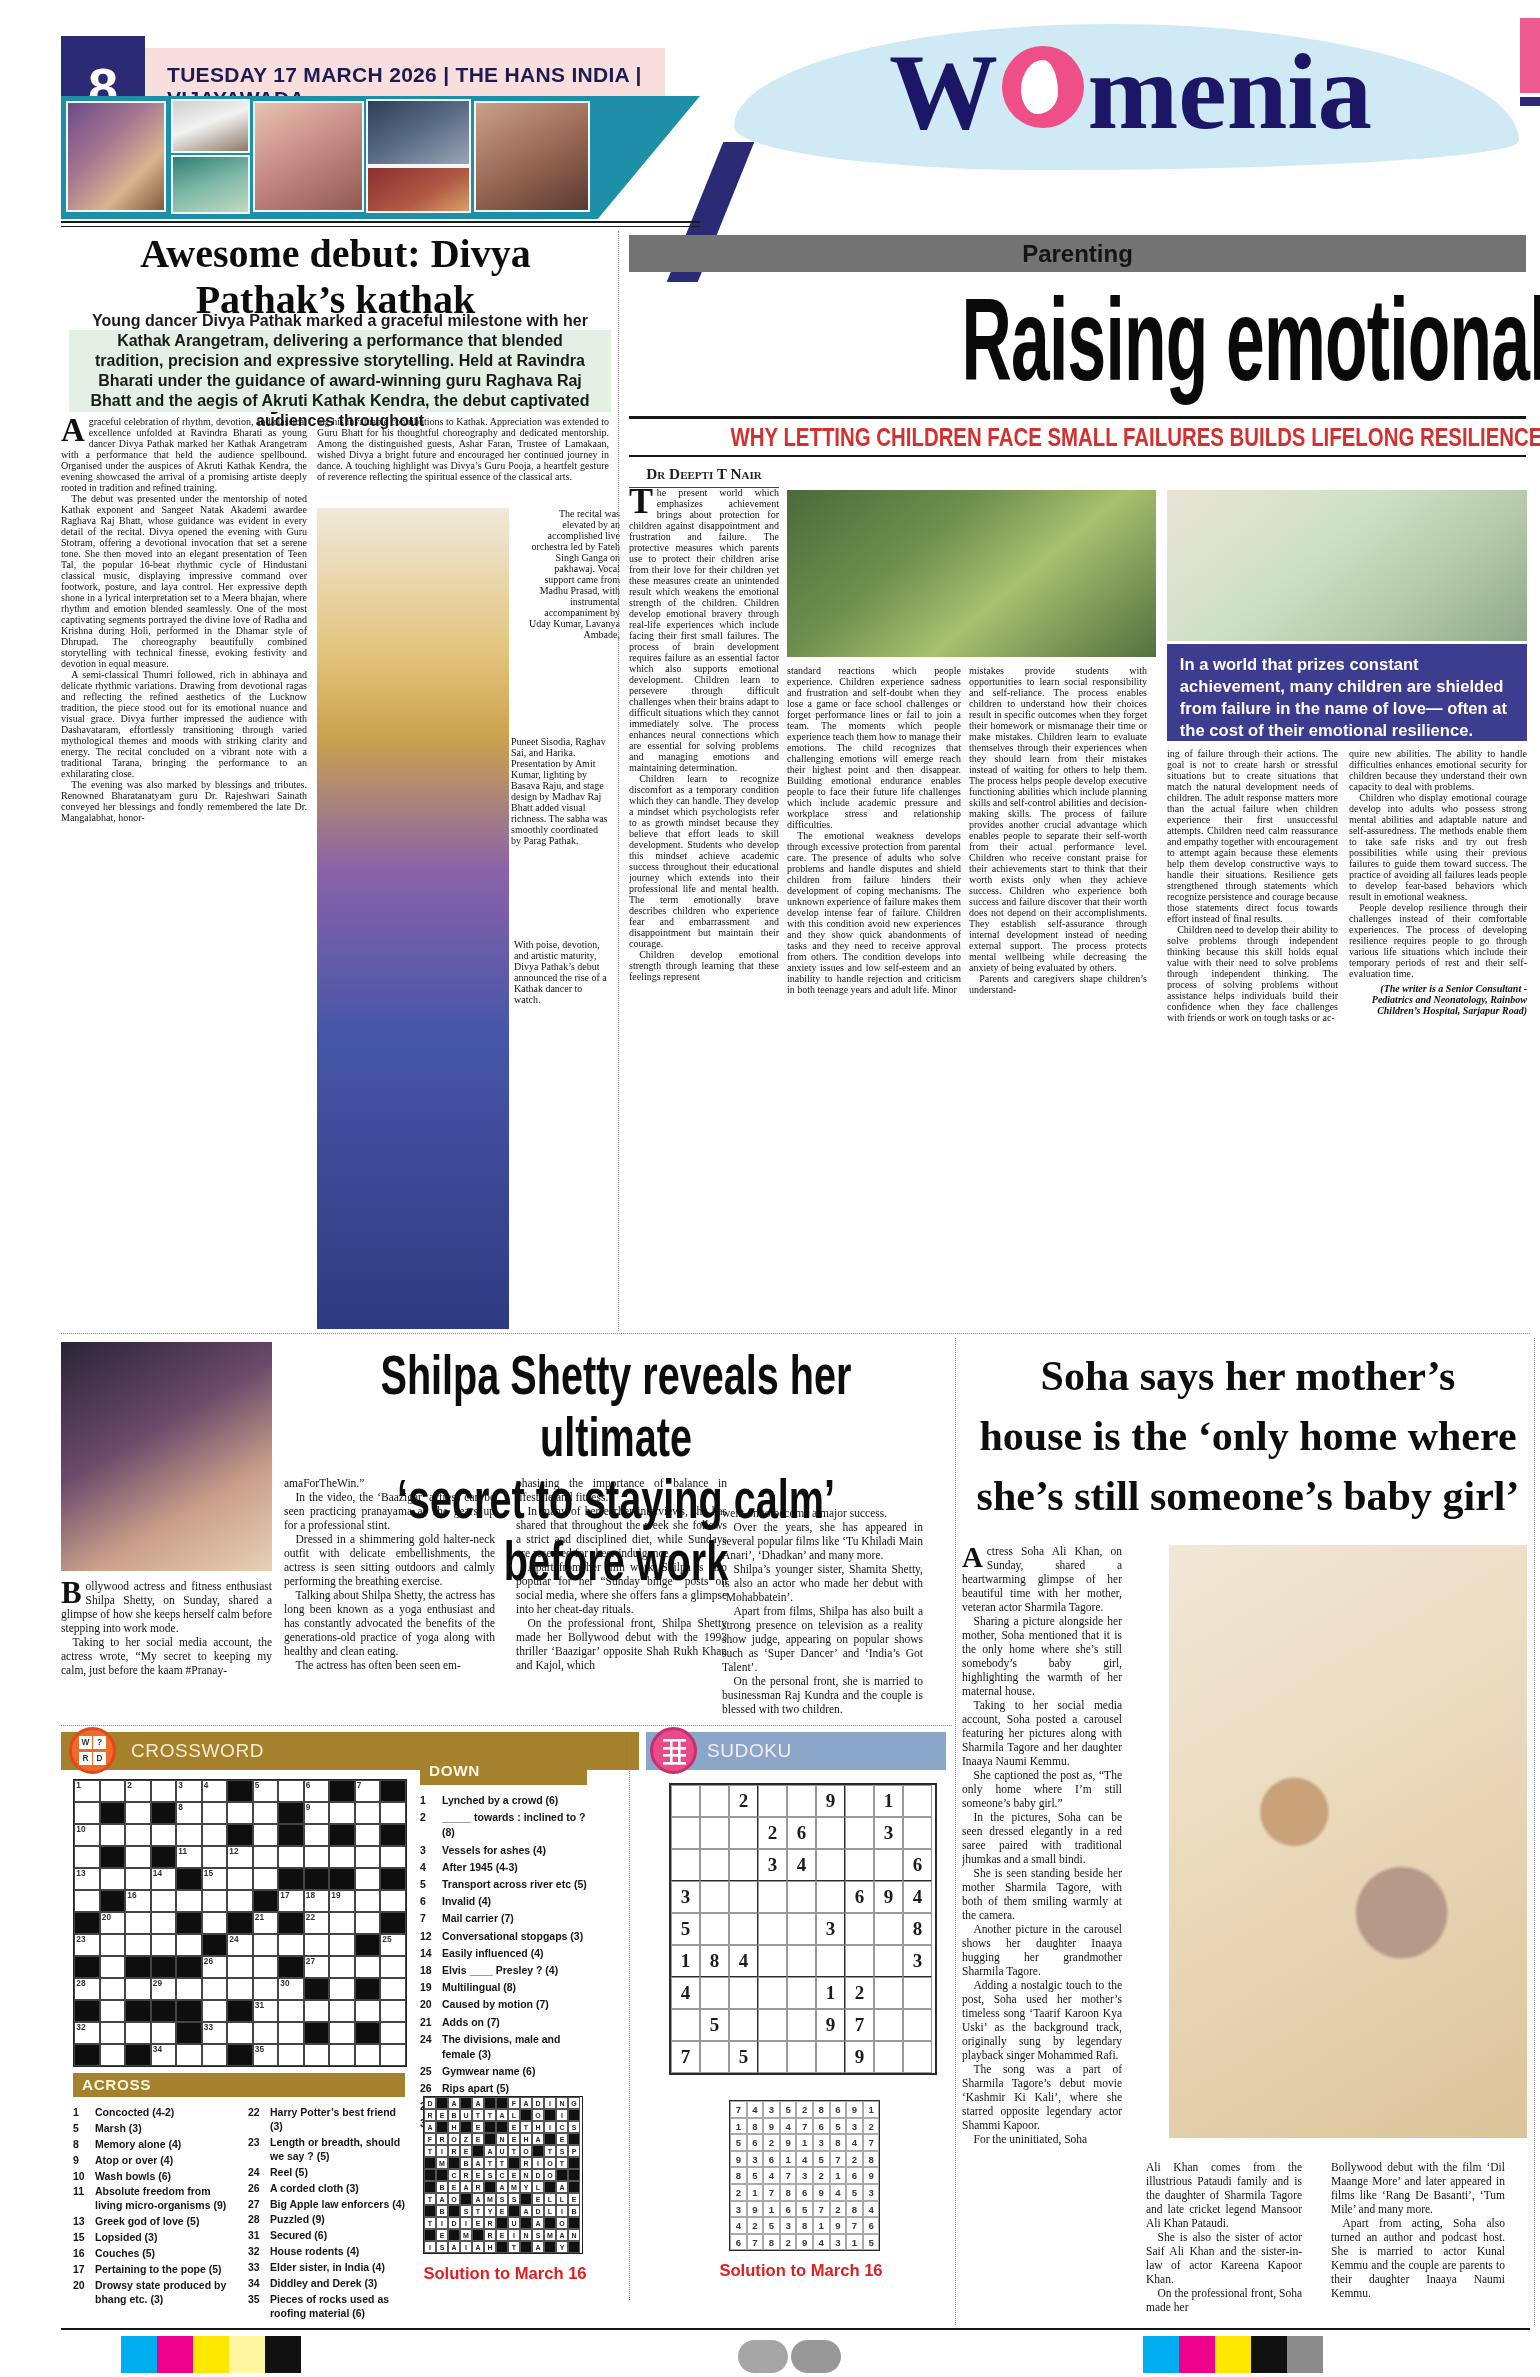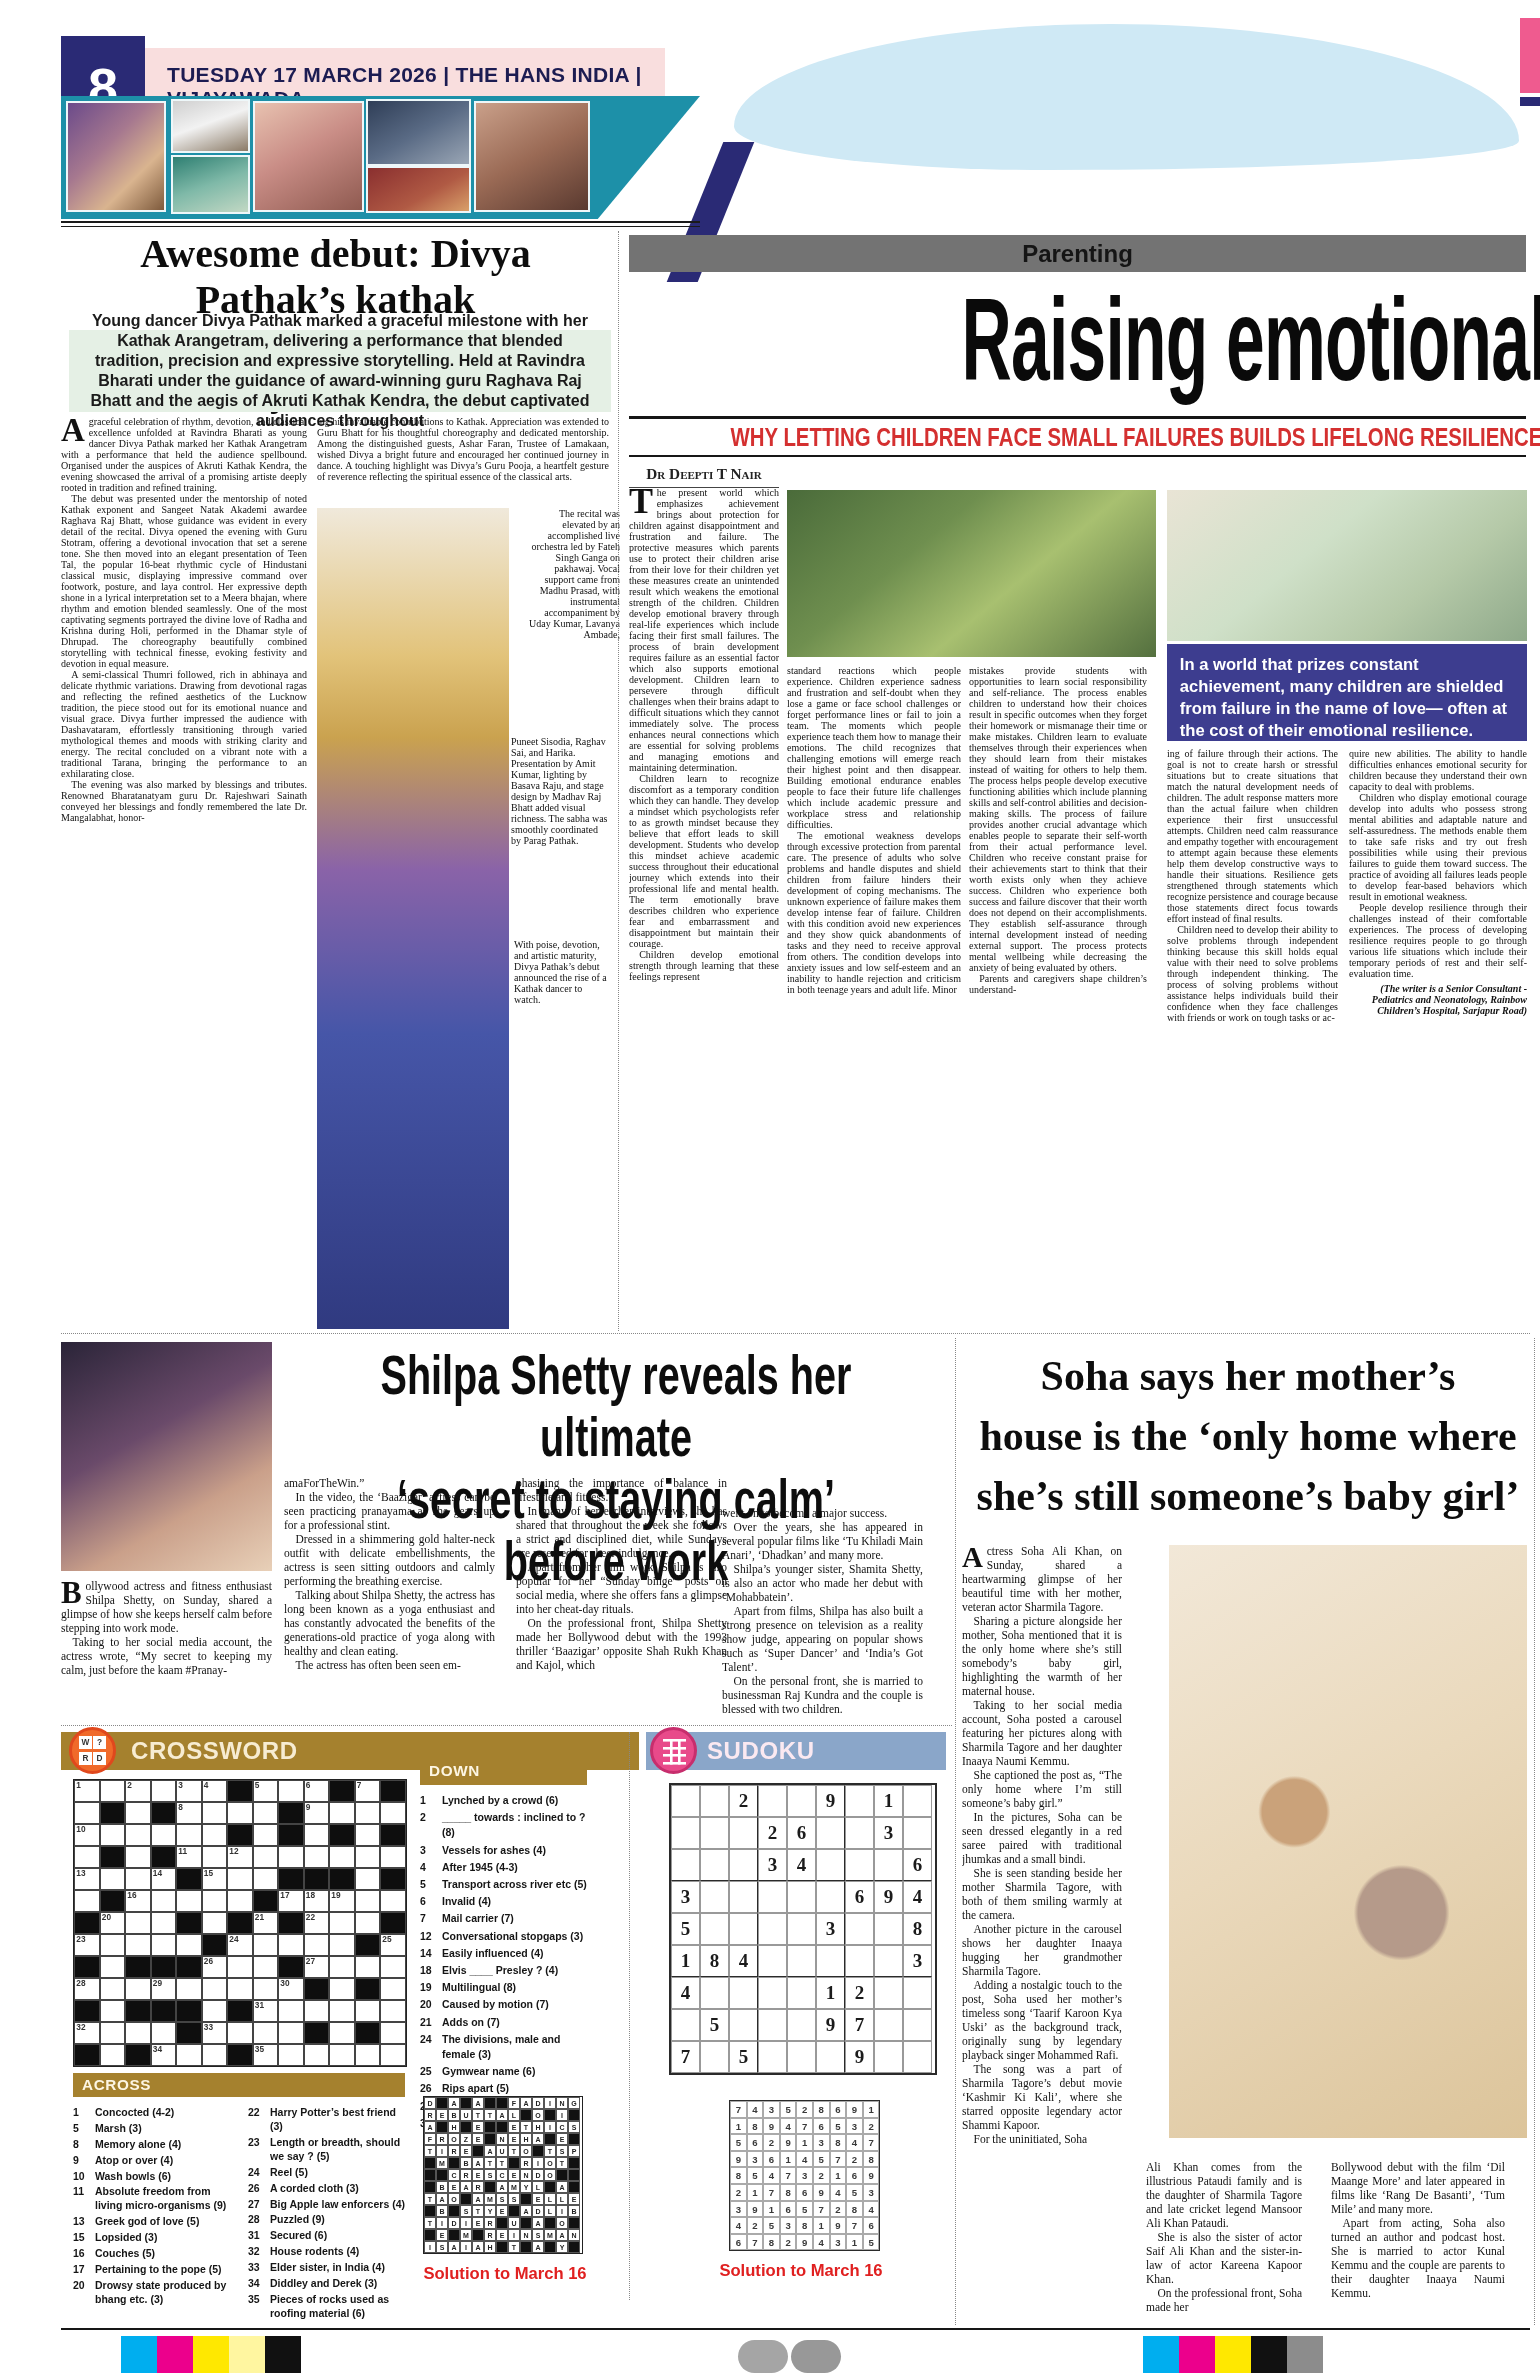--- a/index.html
+++ b/index.html
@@ -55,21 +55,21 @@
   .sig{font-weight:bold;font-style:italic;text-align:right;margin-top:3.8px;}
   
   .condhead{text-align:center;}
   .condhead>span{display:inline-block;transform:scaleX(0.72);transform-origin:center;white-space:pre-line;
      font-family:"Liberation Sans",sans-serif;font-weight:700;font-size:55px;line-height:62px;color:#0d0d0d;}
   .mid-col{font-size:11.5px;line-height:14px;text-align:justify;overflow:hidden;}
   .mid-col .para{margin:0;text-indent:11.5px;}
   .mid-col .para.first{text-indent:0;}
   
   .puzbar{background:#a5812e;display:flex;align-items:center;}
-  .puzbar .ptitle{font-family:"Liberation Sans",sans-serif;font-weight:700;font-size:24px;
+  .puzbar .ptitle{font-family:"Liberation Sans",sans-serif;font-weight:400;font-size:19px;
                   color:#f7ecd2;letter-spacing:0.6px;}
   .cwicon{width:47px;height:47px;border-radius:50%;background:#f06a2a;border:3.2px solid #e0481d;
           display:flex;align-items:center;justify-content:center;flex-wrap:wrap;box-sizing:border-box;padding:5.1px;}
   .cwicon span{width:12.8px;height:12.8px;background:#fff;margin:0.6px;font:bold 8.3px/12.8px "Liberation Sans",sans-serif;
           text-align:center;color:#333;}
   .sudicon{width:47px;height:47px;border-radius:50%;background:#e84a8a;border:3.2px solid #c72e6d;
            position:relative;box-sizing:border-box;}
   .sudicon::before{content:"";position:absolute;left:10.2px;top:9px;width:23px;height:25.5px;
      background:linear-gradient(#fff,#fff) 0 0/23px 2.6px no-repeat,
                 linear-gradient(#fff,#fff) 0 7.7px/23px 2.6px no-repeat,
@@ -125,20 +125,23 @@
 <body>
 
 <div class="page">
 
   <div class="abs pagenum" style="left:61px;top:36px;width:84px;height:102px;">8</div>
   <div class="abs dateband" style="left:145px;top:48px;width:520px;height:78px;">
     <div class="dtxt">TUESDAY 17 MARCH 2026 | THE HANS INDIA | VIJAYAWADA</div>
   </div>
   <div class="abs slash" style="left:695px;top:142px;width:31px;height:140px;"></div>
   <div class="abs mastwave" style="left:734px;top:24px;width:785px;height:146px;"></div>
+  <div class="abs masthead" style="left:741px;top:37px;width:779px;height:128px;">
+    <span>W</span><span class="mast-o"><span class="face"></span></span><span>menia</span>
+  </div>
   <div class="abs pinkcorner" style="left:1520px;top:18px;width:21px;height:75px;"></div>
   <div class="abs navysliver" style="left:1520px;top:97px;width:21px;height:9px;"></div>
 
   <div class="abs strip" style="left:61px;top:96px;width:639px;height:123px;">
     <div class="ph g-montage1" style="left:5.1px;top:5.1px;width:96px;height:107px;"></div>
     <div class="ph g-montage2" style="left:110px;top:3.2px;width:75px;height:50px;"></div>
     <div class="ph g-montage3" style="left:110px;top:59px;width:75px;height:55px;"></div>
     <div class="ph g-montage4" style="left:192px;top:5.1px;width:107px;height:107px;"></div>
     <div class="ph g-montage5" style="left:305px;top:3.2px;width:101px;height:63px;"></div>
     <div class="ph g-montage6" style="left:305px;top:70px;width:101px;height:43px;"></div>

